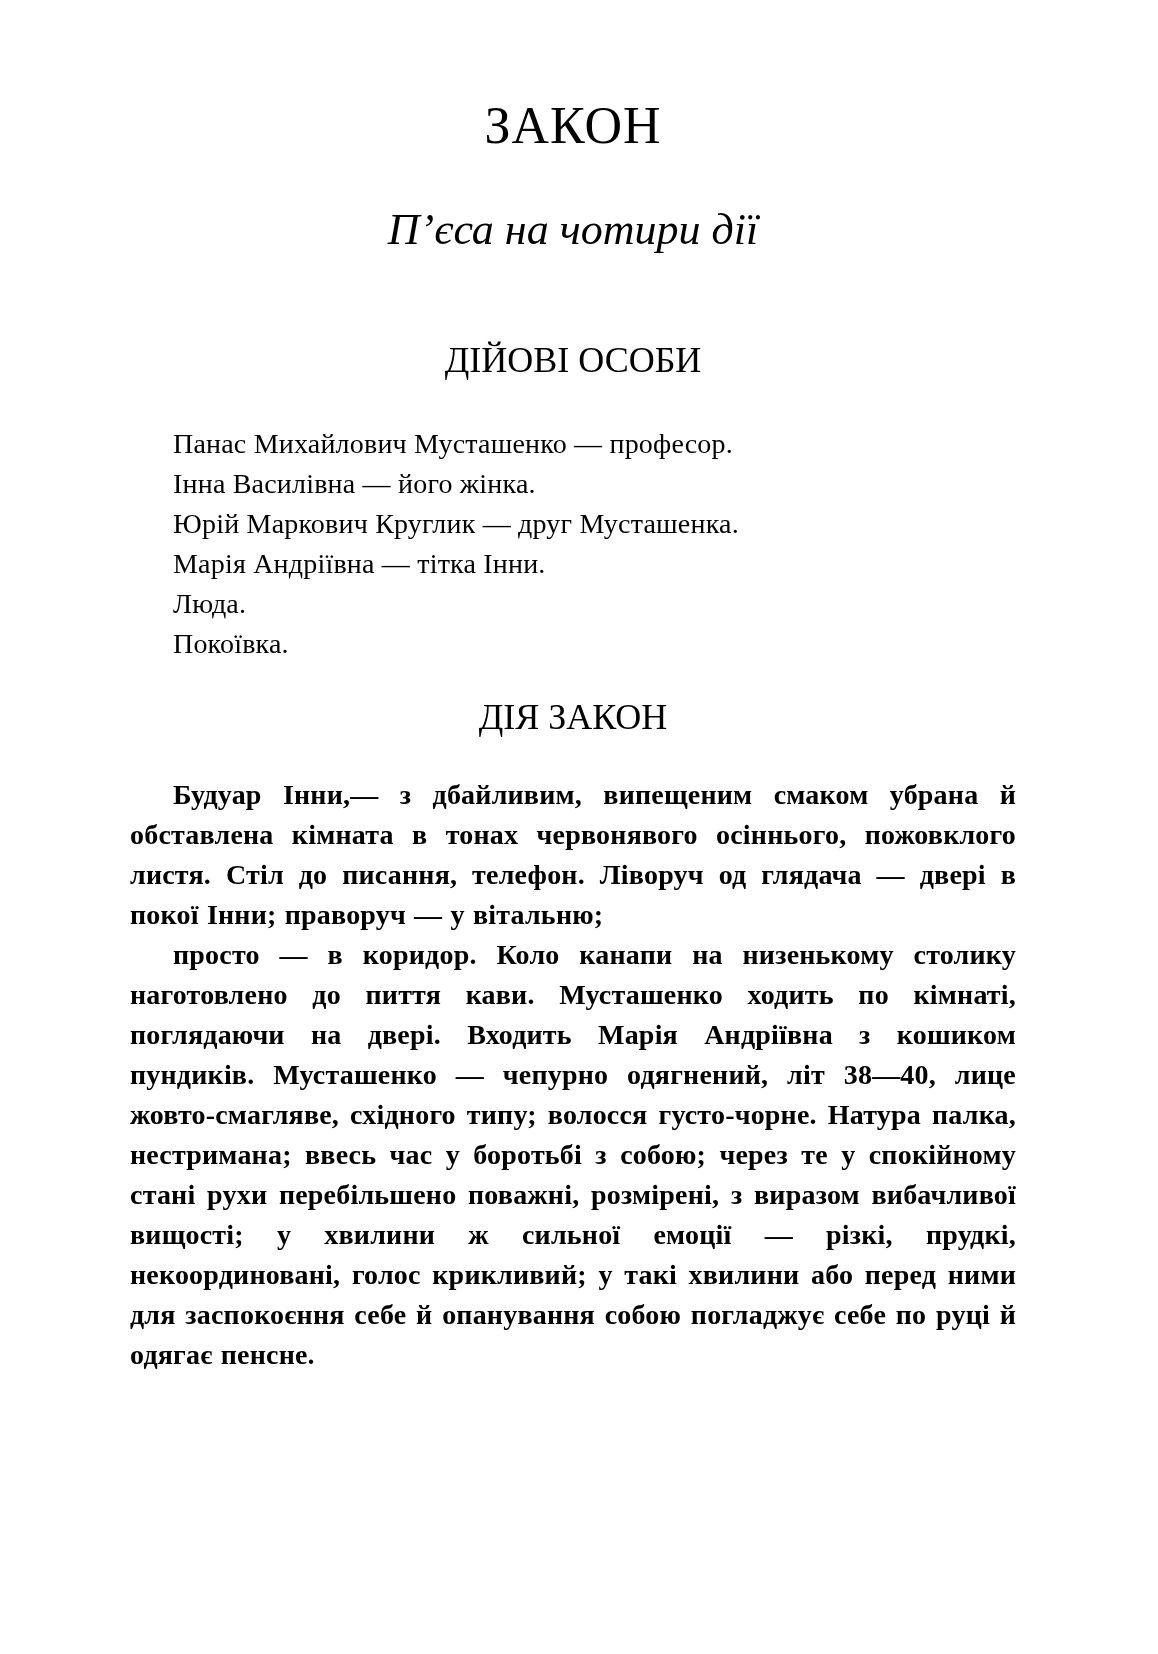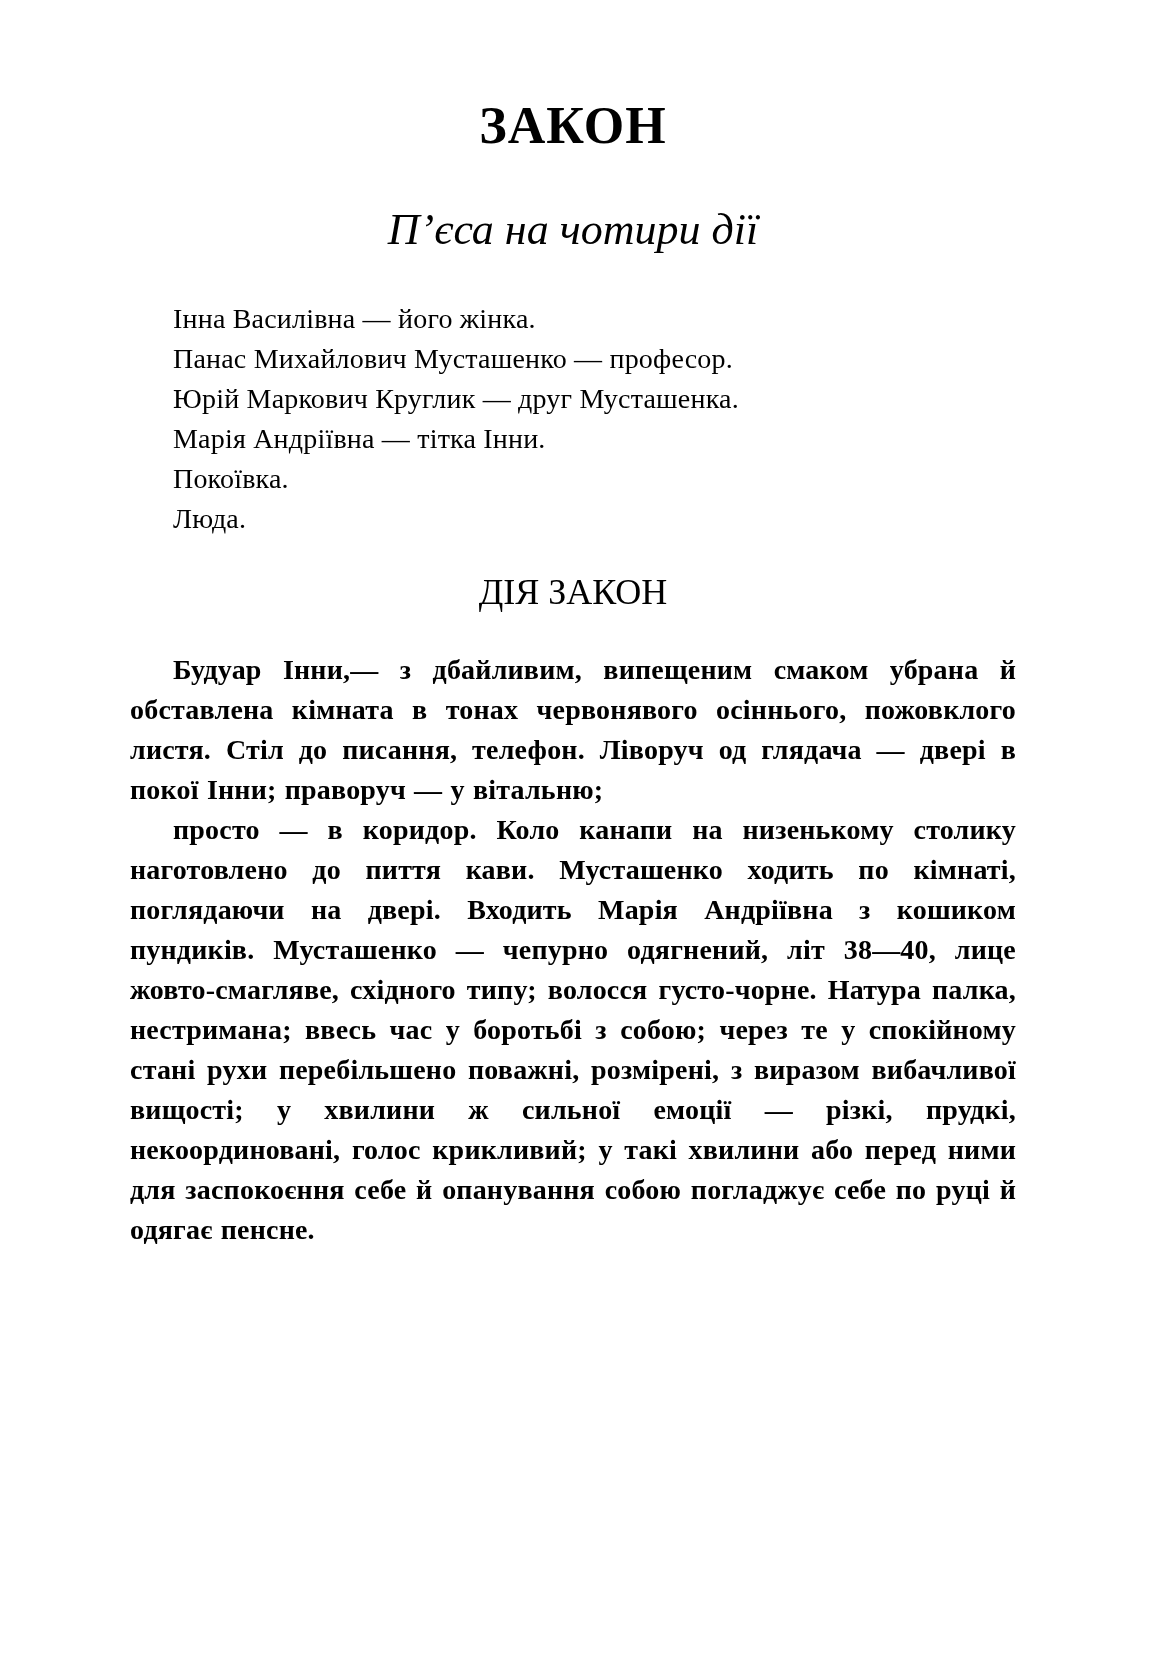--- a/index.html
+++ b/index.html
@@ -17,21 +17,21 @@
     background: #ffffff;
     color: #000000;
     font-family: "Liberation Serif", "DejaVu Serif", serif;
     padding: 0 142px 0 130px;
     overflow: hidden;
   }
   .title {
     margin: 96px 0 0 0;
     text-align: center;
     font-size: 52px;
-    font-weight: 700;
+    font-weight: 400;
     line-height: 1.15;
     letter-spacing: 1px;
   }
   .subtitle {
     margin: 48px 0 0 0;
     text-align: center;
     font-style: italic;
     font-size: 44px;
     line-height: 1.2;
     font-weight: 400;
@@ -70,28 +70,29 @@
 </style>
 </head>
 <body>
 
 <div class="page">
 
   <h1 class="title">ЗАКОН</h1>
 
   <div class="subtitle">П’єса на чотири дії</div>
 
+  <h2 class="heading cast-heading">ДІЙОВІ ОСОБИ</h2>
 
   <div class="cast-list">
+    <div class="cast-line">Панас Михайлович Мусташенко — професор.</div>
     <div class="cast-line">Інна Василівна — його жінка.</div>
-    <div class="cast-line">Панас Михайлович Мусташенко — професор.</div>
     <div class="cast-line">Юрій Маркович Круглик — друг Мусташенка.</div>
     <div class="cast-line">Марія Андріївна — тітка Інни.</div>
+    <div class="cast-line">Люда.</div>
     <div class="cast-line">Покоївка.</div>
-    <div class="cast-line">Люда.</div>
   </div>
 
   <h2 class="heading act-heading">ДІЯ ЗАКОН</h2>
 
   <div class="stage-directions">
     <p>Будуар Інни,— з дбайливим, випещеним смаком убрана й обставлена кімната в тонах червонявого осіннього, пожовклого листя. Стіл до писання, телефон. Ліворуч од глядача — двері в покої Інни; праворуч — у вітальню;</p>
     <p>просто — в коридор. Коло канапи на низенькому столику наготовлено до пиття кави. Мусташенко ходить по кімнаті, поглядаючи на двері. Входить Марія Андріївна з кошиком пундиків. Мусташенко — чепурно одягнений, літ 38—40, лице жовто-смагляве, східного типу; волосся густо-чорне. Натура палка, нестримана; ввесь час у боротьбі з собою; через те у спокійному стані рухи перебільшено поважні, розмірені, з виразом вибачливої вищості; у хвилини ж сильної емоції — різкі, прудкі, некоординовані, голос крикливий; у такі хвилини або перед ними для заспокоєння себе й опанування собою погладжує себе по руці й одягає пенсне.</p>
   </div>
 
 </div>

